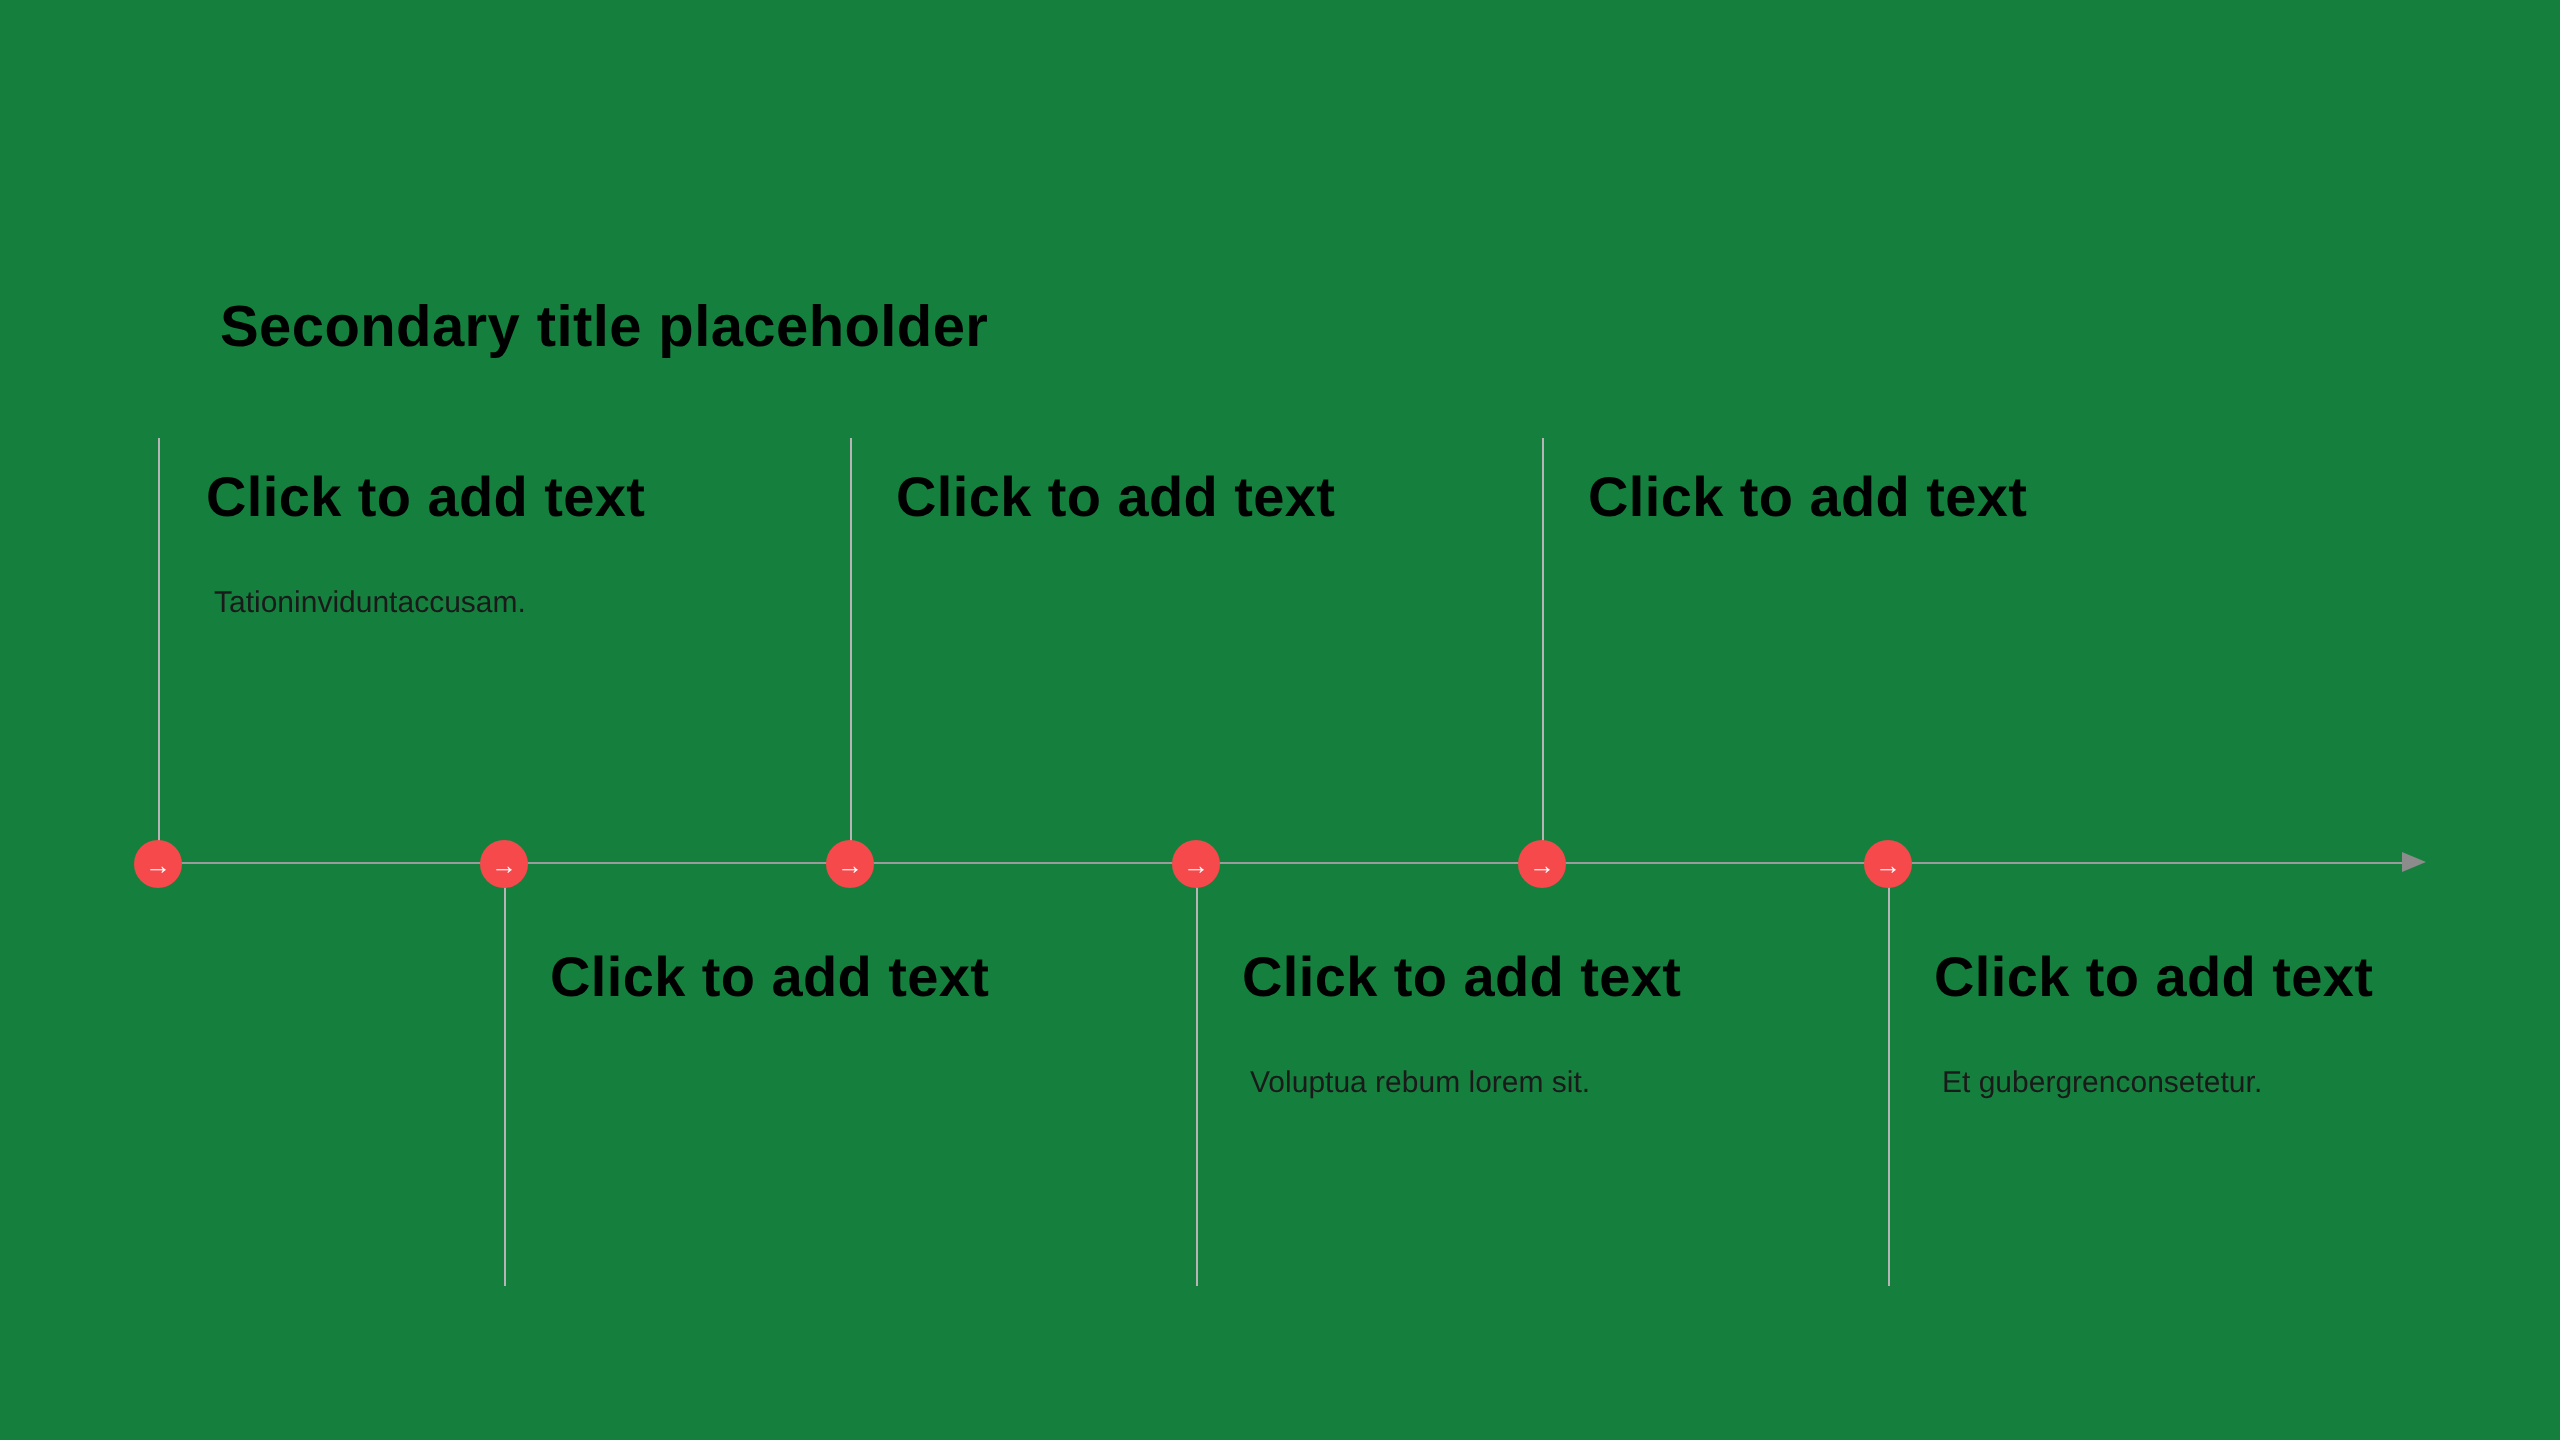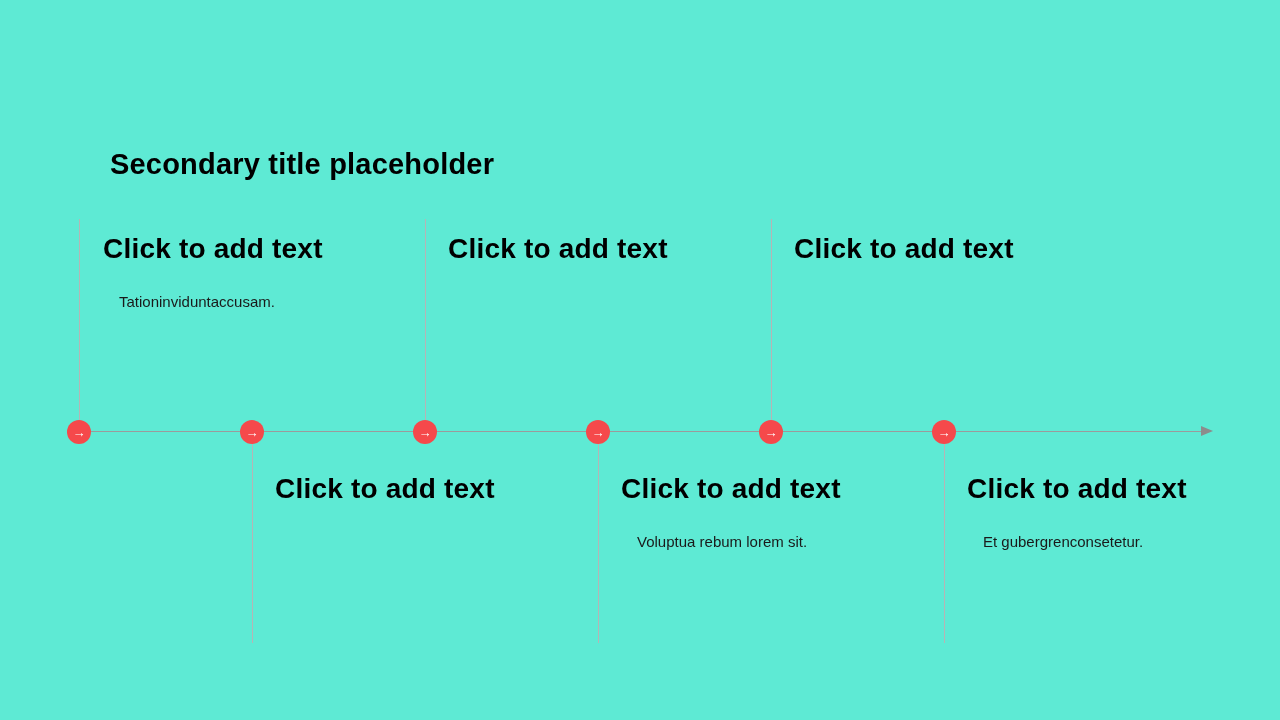--- a/index.html
+++ b/index.html
@@ -5,21 +5,21 @@
   html, body {
     margin: 0;
     padding: 0;
     background: #ffffff;
     font-family: "Liberation Sans", sans-serif;
   }
   .slide {
     position: relative;
     width: 1280px;
     height: 720px;
-    background: #5eead4;
+    background: #15803d;
     overflow: hidden;
   }
   .slide-title {
     position: absolute;
     left: 110px;
     top: 129px;
     font-size: 29px;
     font-weight: 700;
     color: #000000;
     letter-spacing: 0.2px;
@@ -94,21 +94,21 @@
   .block-heading {
     font-size: 28px;
     font-weight: 700;
     color: #000000;
     margin: 0 0 28px 0;
     letter-spacing: 0.2px;
   }
   .block-body {
     font-size: 15px;
     color: #1a1a1a;
-    margin: 16px;
+    margin: 4px;
   }
 </style>
 </head>
 <body>
 
 <div class="slide">
 
   <h1 class="slide-title">Secondary title placeholder</h1>
 
   <div class="axis-line"></div>

